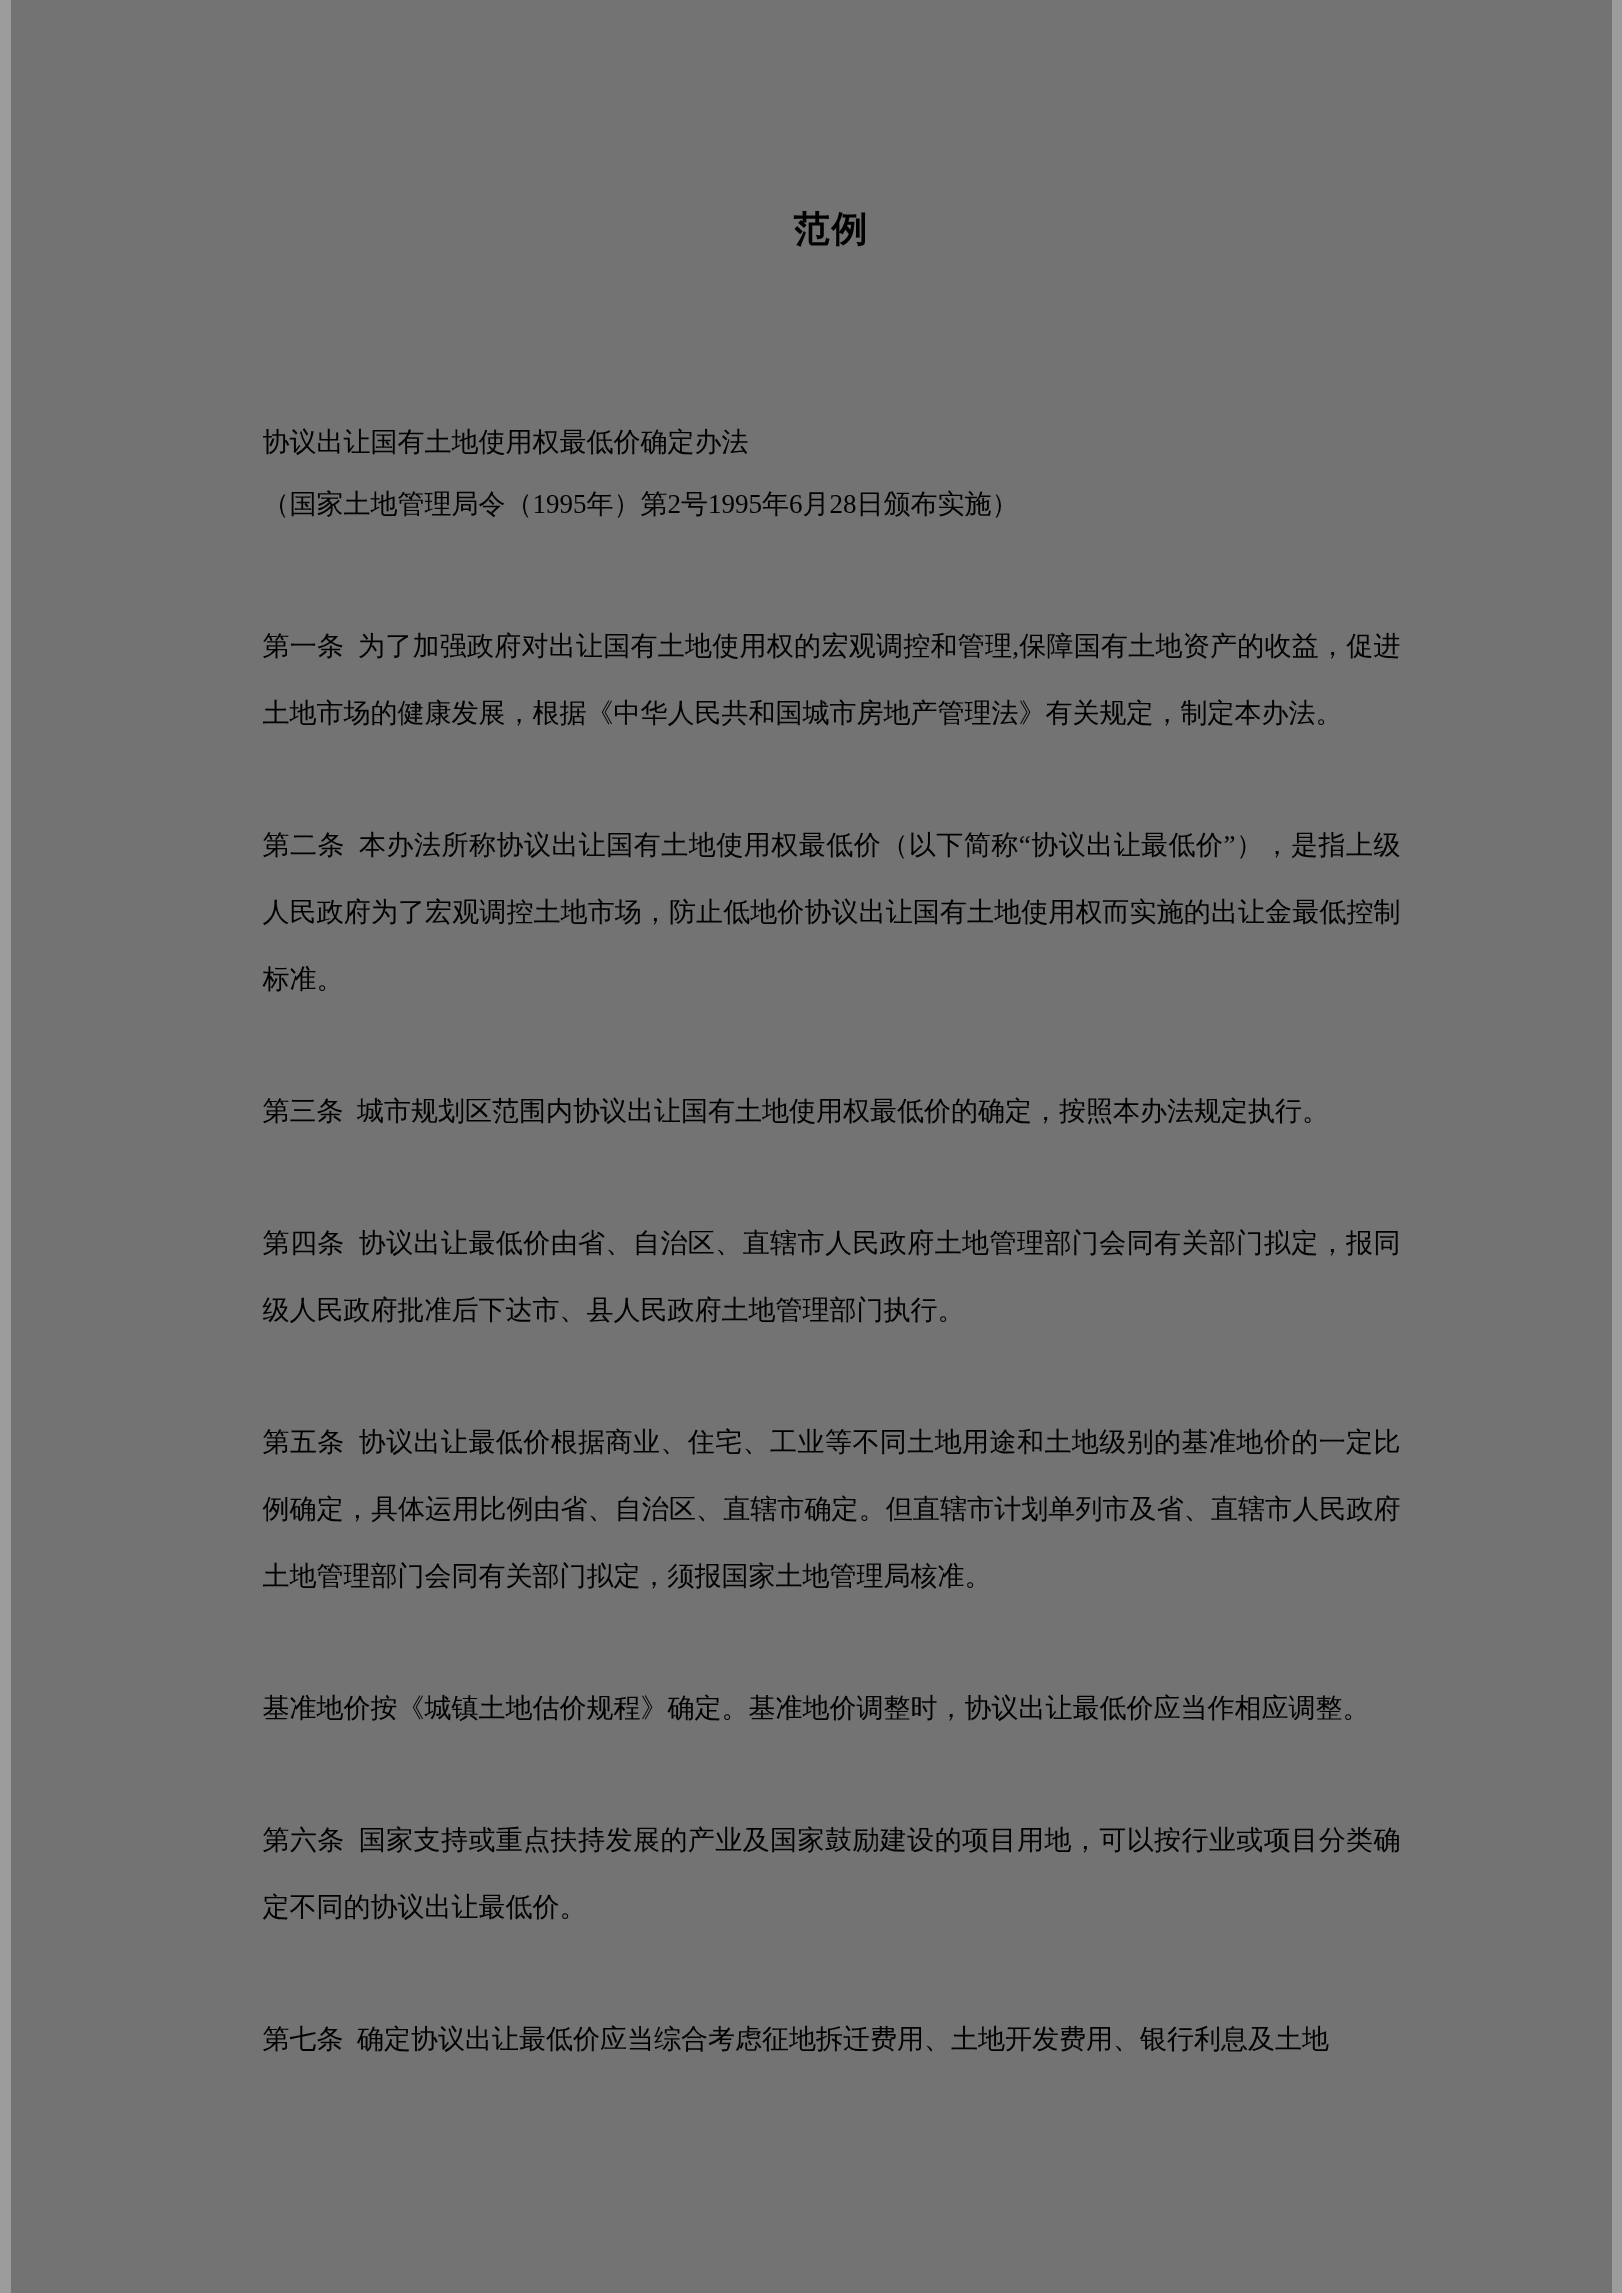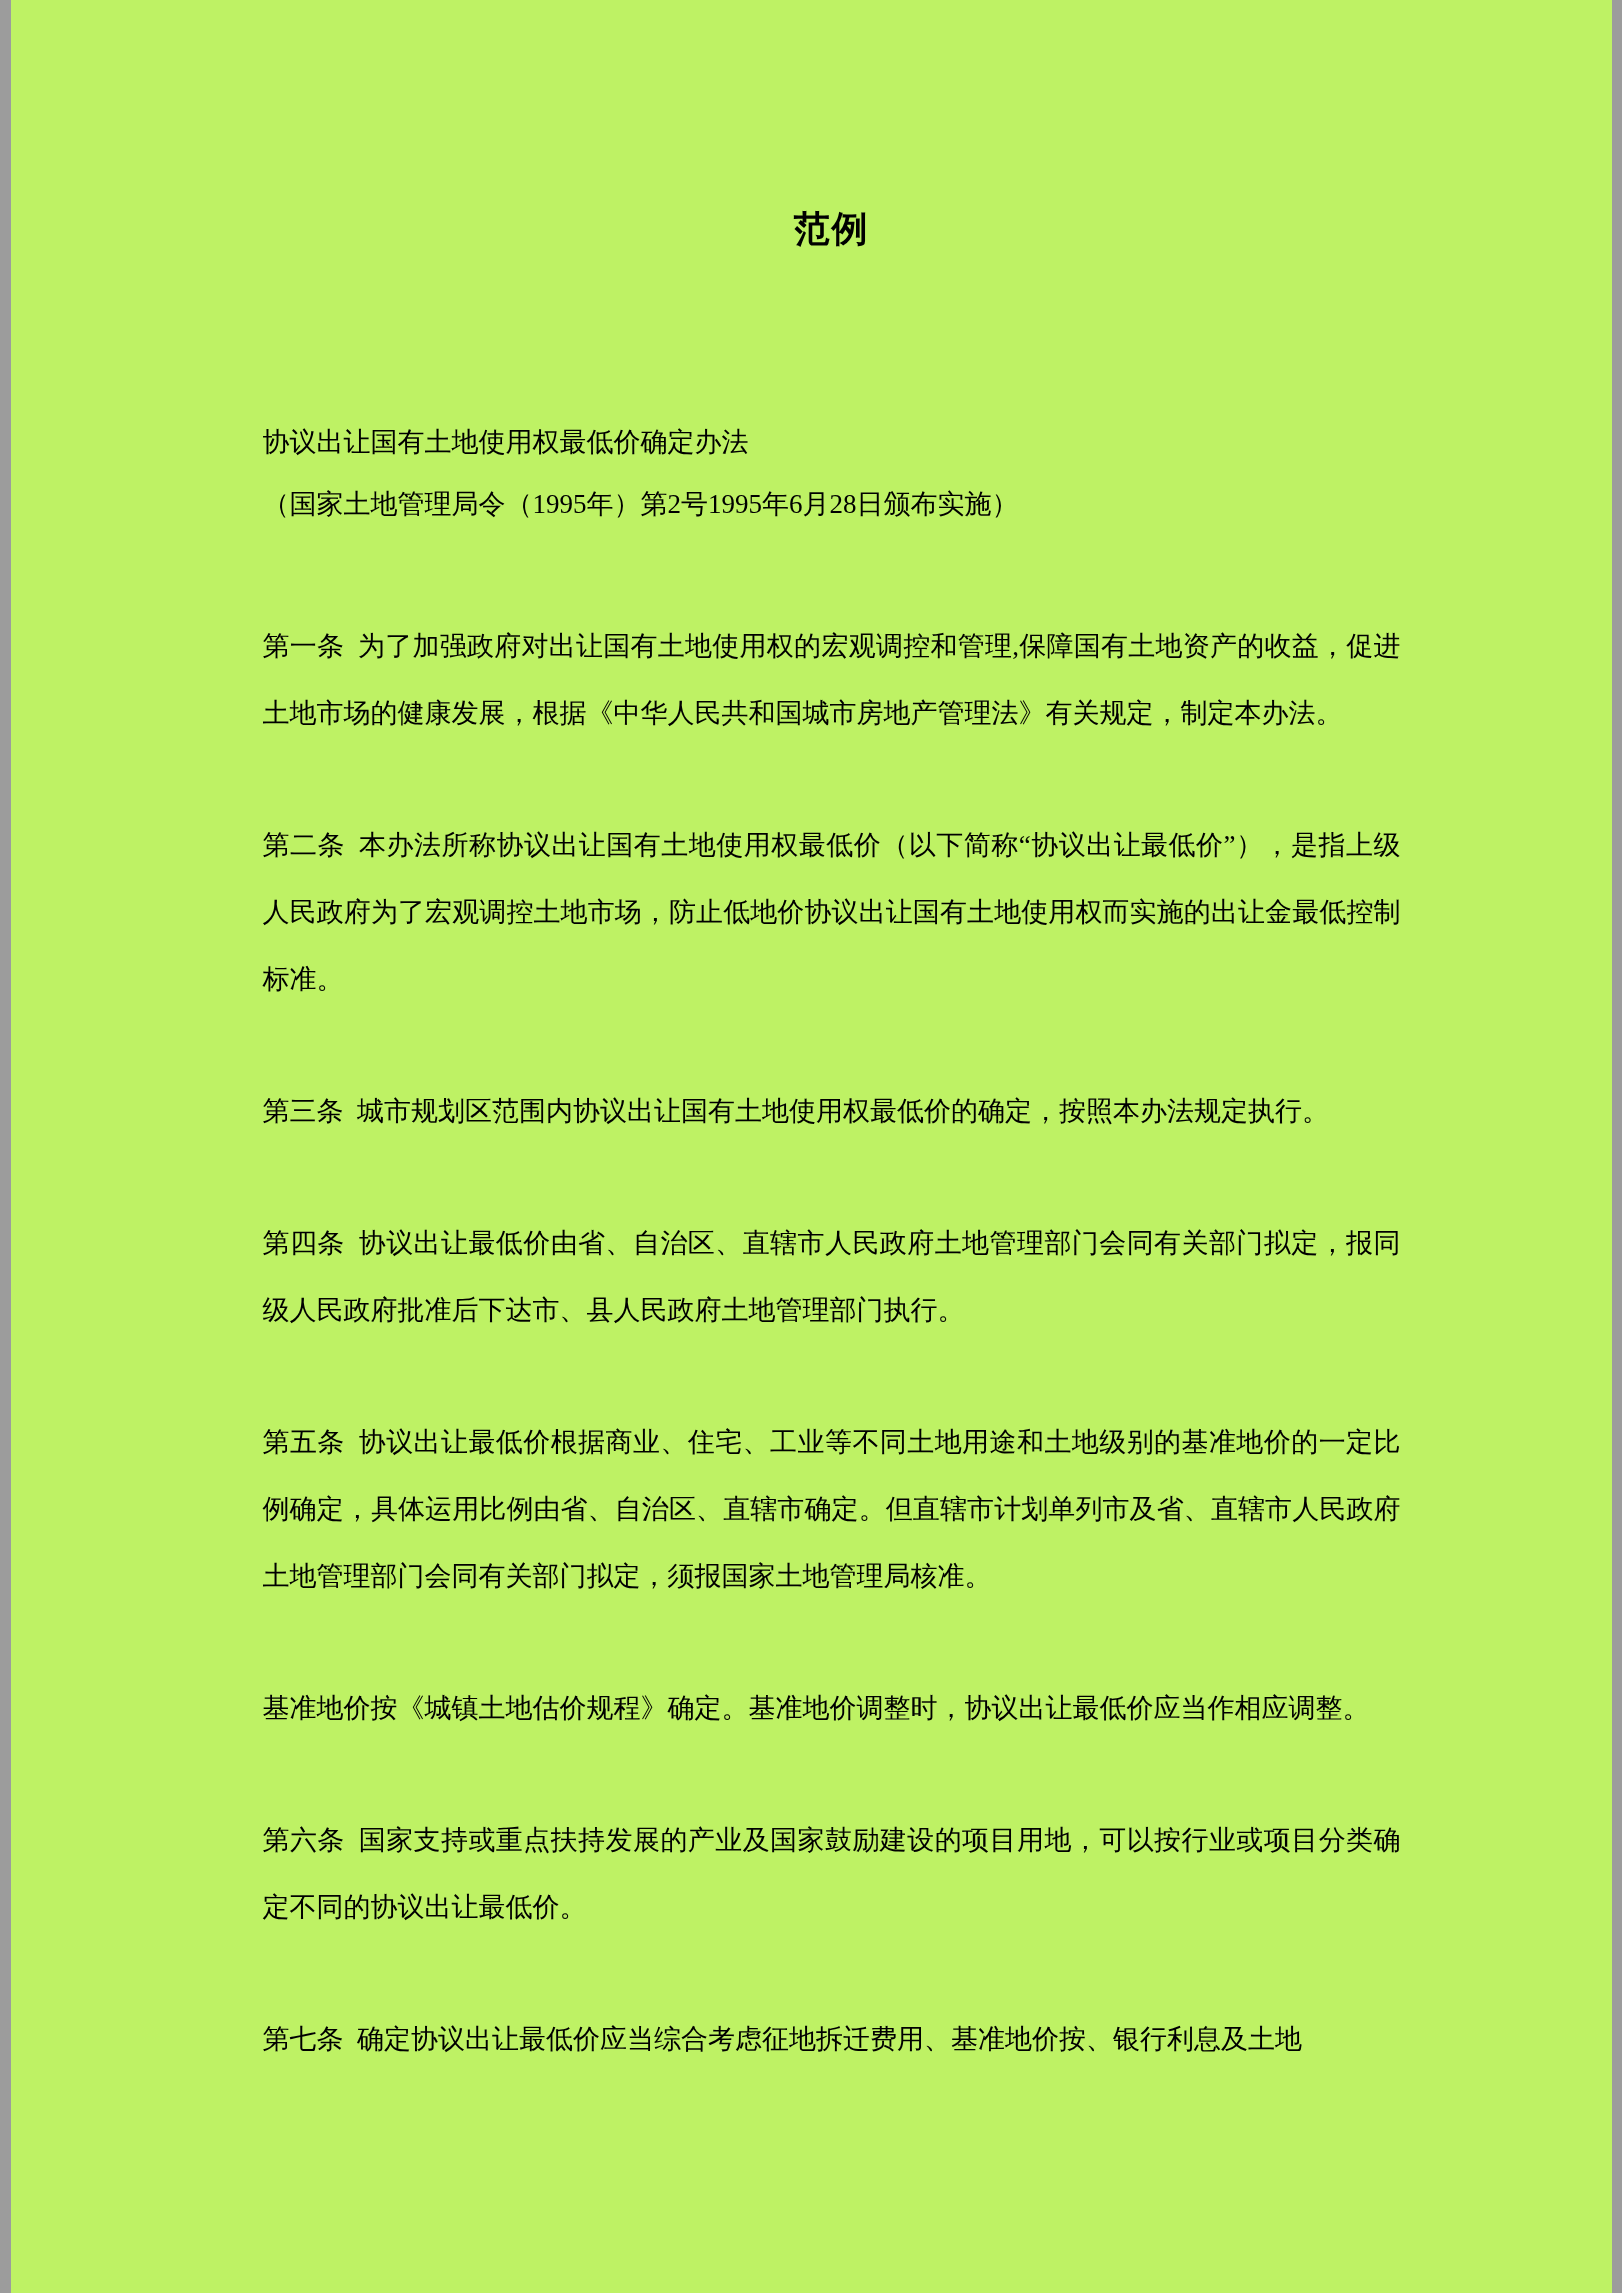--- a/index.html
+++ b/index.html
@@ -5,21 +5,21 @@
   html, body {
     margin: 0;
     padding: 0;
     background: #9c9c9c;
   }
   .page {
     position: relative;
     width: 1601px;
     height: 2294px;
     margin: 0 auto;
-    background: #bef264;
+    background: #737373;
     box-sizing: border-box;
     padding: 207px 211px 8px 252px;
     font-family: "Liberation Serif", "DejaVu Serif", serif;
     color: #000000;
     overflow: hidden;
   }
   .page-title {
     margin: 0 0 171px 0;
     font-size: 36px;
     font-weight: bold;
@@ -61,17 +61,17 @@
   <div class="doc-subtitle">（国家土地管理局令（1995年）第2号1995年6月28日颁布实施）</div>
 
   <div class="body-text">
     <p>第一条 为了加强政府对出让国有土地使用权的宏观调控和管理,保障国有土地资产的收益，促进土地市场的健康发展，根据《中华人民共和国城市房地产管理法》有关规定，制定本办法。</p>
     <p>第二条 本办法所称协议出让国有土地使用权最低价（以下简称“协议出让最低价”），是指上级人民政府为了宏观调控土地市场，防止低地价协议出让国有土地使用权而实施的出让金最低控制标准。</p>
     <p>第三条 城市规划区范围内协议出让国有土地使用权最低价的确定，按照本办法规定执行。</p>
     <p>第四条 协议出让最低价由省、自治区、直辖市人民政府土地管理部门会同有关部门拟定，报同级人民政府批准后下达市、县人民政府土地管理部门执行。</p>
     <p>第五条 协议出让最低价根据商业、住宅、工业等不同土地用途和土地级别的基准地价的一定比例确定，具体运用比例由省、自治区、直辖市确定。但直辖市计划单列市及省、直辖市人民政府土地管理部门会同有关部门拟定，须报国家土地管理局核准。</p>
     <p>基准地价按《城镇土地估价规程》确定。基准地价调整时，协议出让最低价应当作相应调整。</p>
     <p>第六条 国家支持或重点扶持发展的产业及国家鼓励建设的项目用地，可以按行业或项目分类确定不同的协议出让最低价。</p>
-    <p>第七条 确定协议出让最低价应当综合考虑征地拆迁费用、基准地价按、银行利息及土地</p>
+    <p>第七条 确定协议出让最低价应当综合考虑征地拆迁费用、土地开发费用、银行利息及土地</p>
   </div>
 
 </div>
 
 
 </body></html>

